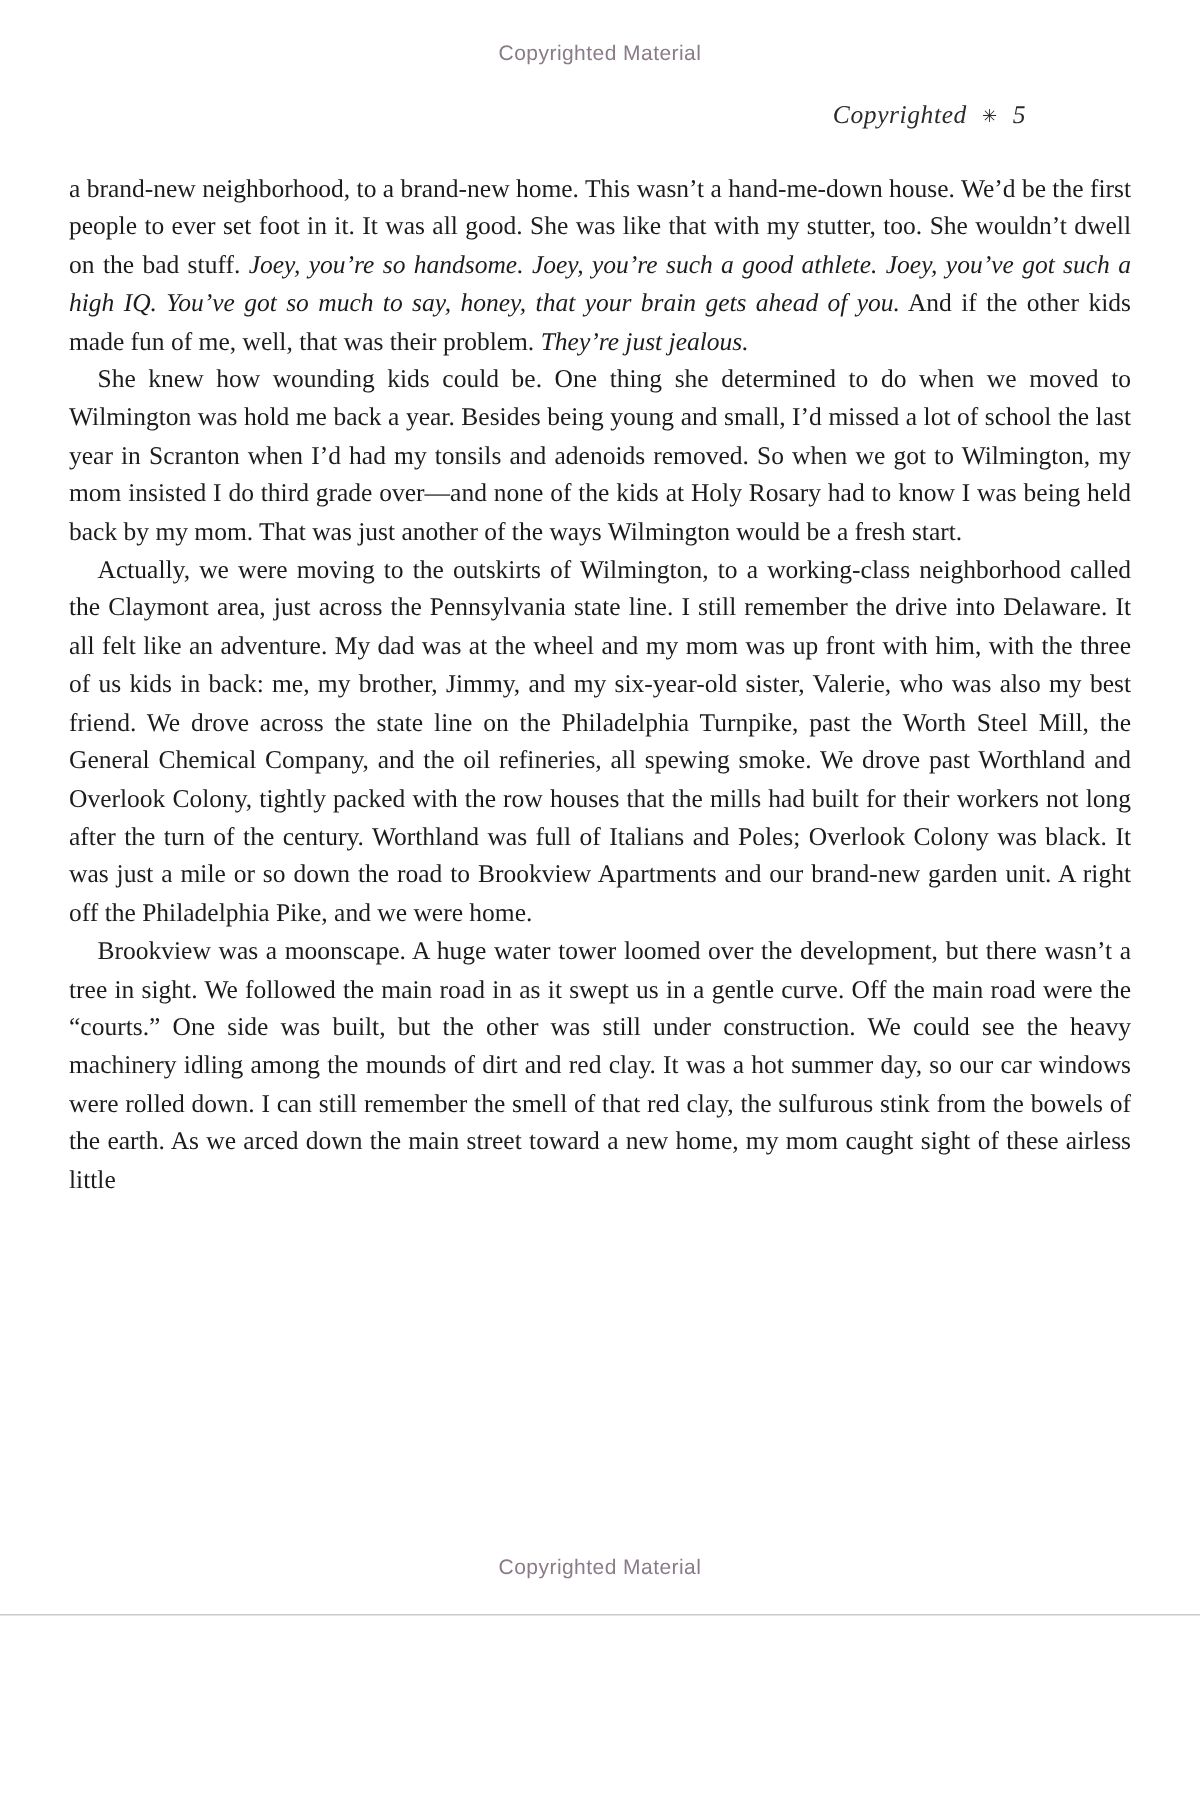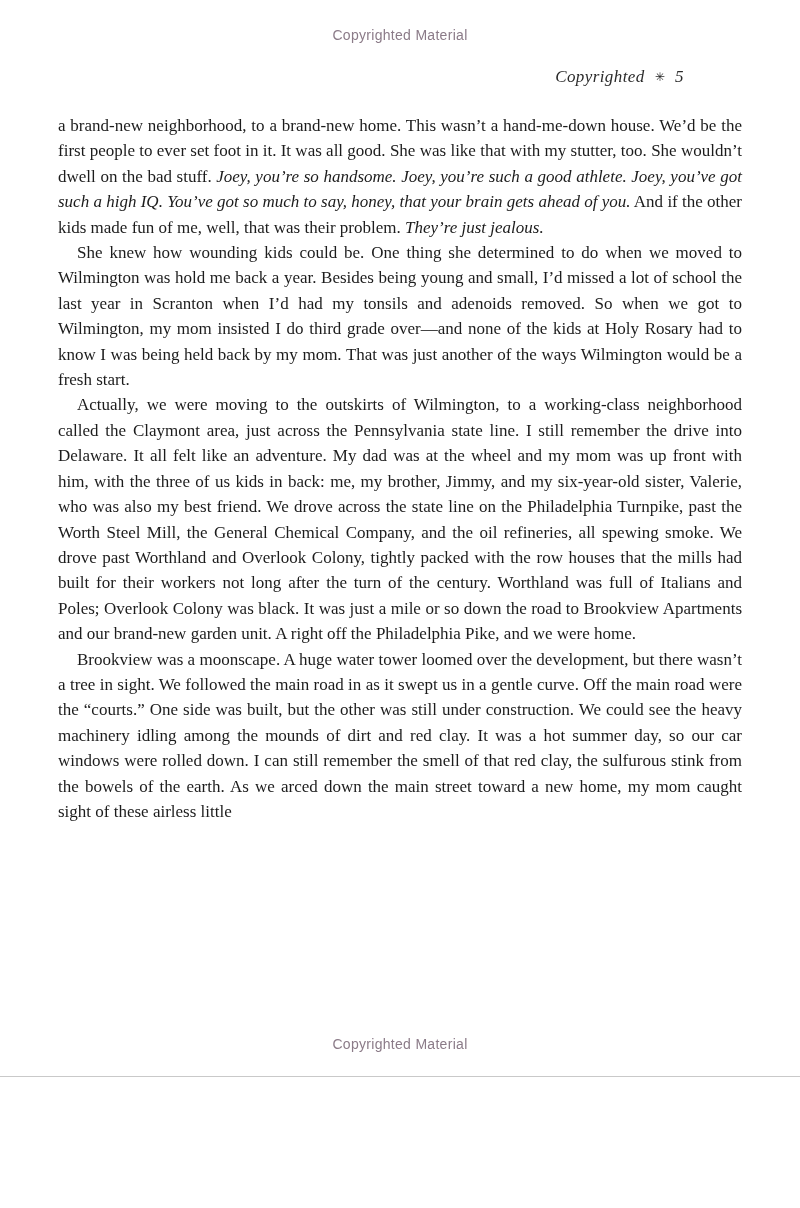--- a/index.html
+++ b/index.html
@@ -49,21 +49,21 @@
     font-size: 12px;
     color: #2b2b2b;
     display: inline-block;
     margin: 0 10px;
     vertical-align: 1px;
   }
   .running-header .page-num {
     display: inline-block;
   }
   .body-text {
-    margin: 0 58px;
+    margin: 0 46px;
     color: #1c1c1c;
     font-size: 17px;
     line-height: 25.4px;
     text-align: justify;
   }
   .body-text p {
     margin: 0;
     padding: 0;
   }
   .body-text p.indent {

